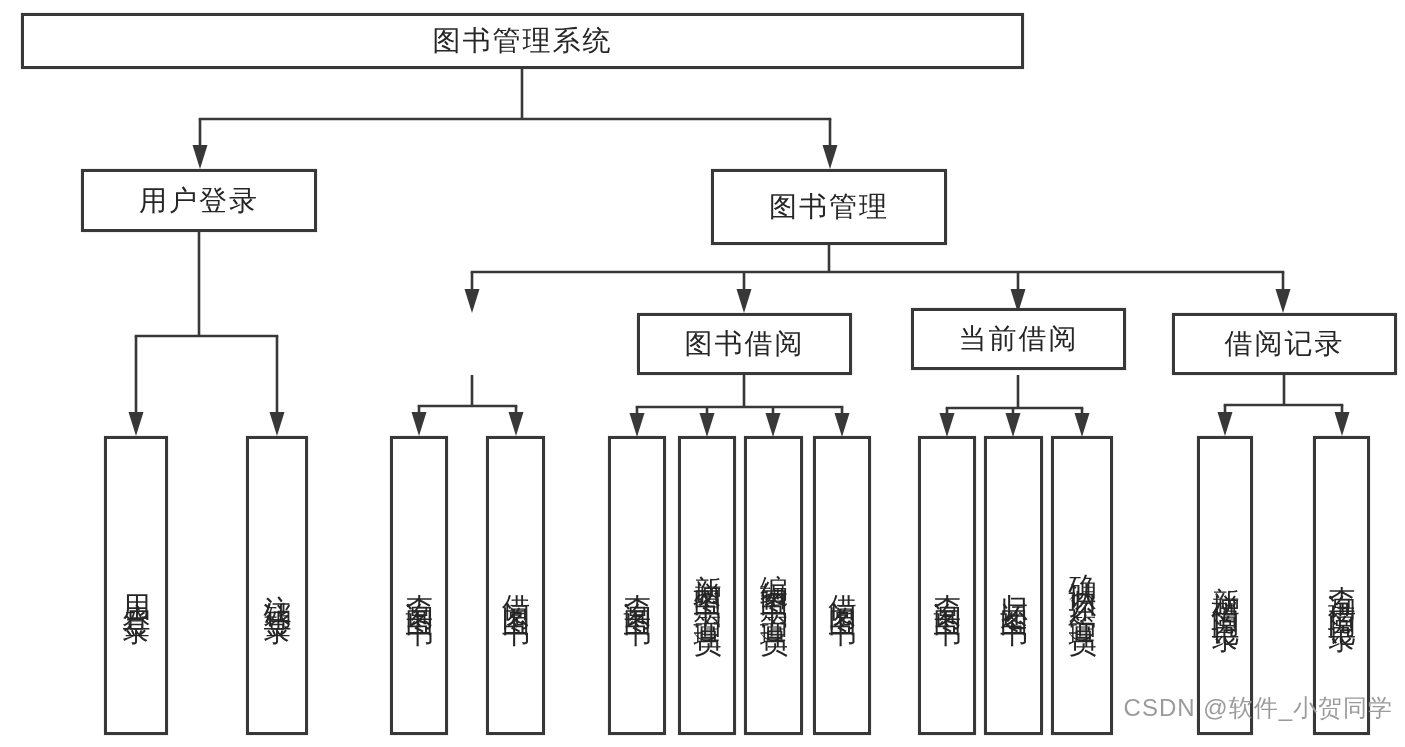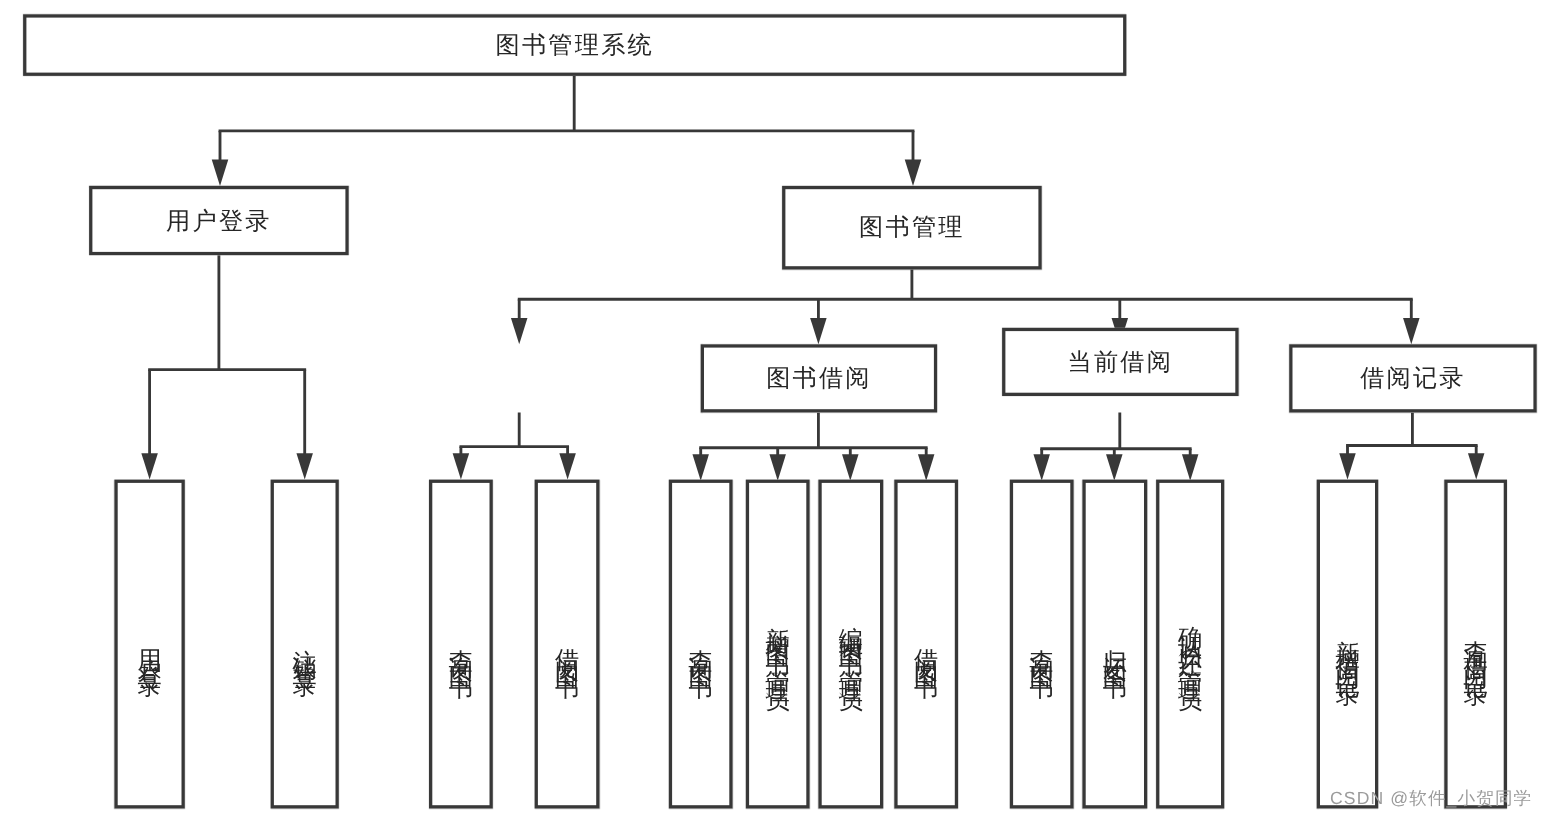--- a/index.html
+++ b/index.html
@@ -11,36 +11,36 @@
     color:#262626;
     overflow:hidden;
   }
   .wires{position:absolute;left:0;top:0;width:1405px;height:747px;}
   .node{
     position:absolute;
     box-sizing:border-box;
     border:3px solid #383838;
     background:#ffffff;
     display:flex;align-items:center;justify-content:center;
-    font-size:22px;
+    font-size:28px;
     letter-spacing:2px;
     text-align:center;
     box-shadow:0 0 1px rgba(0,0,0,0.35);
   }
   .vnode{
     writing-mode:vertical-rl;
     text-orientation:mixed;
     letter-spacing:8px;
     line-height:1;
     padding-top:4px;
   }
   .watermark{
     position:absolute;
-    top:716px;right:12px;
-    font-size:16px;
+    top:692px;right:12px;
+    font-size:24px;
     letter-spacing:1px;
     color:#9b9b9b;
     white-space:nowrap;
     z-index:5;
   }
 </style>
 </head>
 <body>
 
 <div class="canvas">
@@ -117,21 +117,21 @@
       <polygon points="1334.5,412 1349.5,412 1342,436"></polygon>
     </g>
   </svg>
 
   <div class="node" style="left:21px;top:13px;width:1003px;height:56px;">图书管理系统</div>
 
   <div class="node" style="left:81px;top:169px;width:236px;height:63px;">用户登录</div>
   <div class="node" style="left:711px;top:169px;width:236px;height:76px;">图书管理</div>
 
   <div class="node" style="left:637px;top:313px;width:215px;height:62px;">图书借阅</div>
-  <div class="node" style="left:911px;top:298px;width:215px;height:62px;">当前借阅</div>
+  <div class="node" style="left:911px;top:308px;width:215px;height:62px;">当前借阅</div>
   <div class="node" style="left:1172px;top:313px;width:225px;height:62px;">借阅记录</div>
 
   <div class="node vnode" style="left:104px;top:436px;width:64px;height:299px;">用户登录</div>
   <div class="node vnode" style="left:246px;top:436px;width:62px;height:299px;">注销登录</div>
 
   <div class="node vnode" style="left:390px;top:436px;width:58px;height:299px;">查询图书</div>
   <div class="node vnode" style="left:486px;top:436px;width:59px;height:299px;">借阅图书</div>
 
   <div class="node vnode" style="left:608px;top:436px;width:58px;height:299px;">查询图书</div>
   <div class="node vnode" style="left:678px;top:436px;width:58px;height:299px;">新增图书（管理员）</div>

